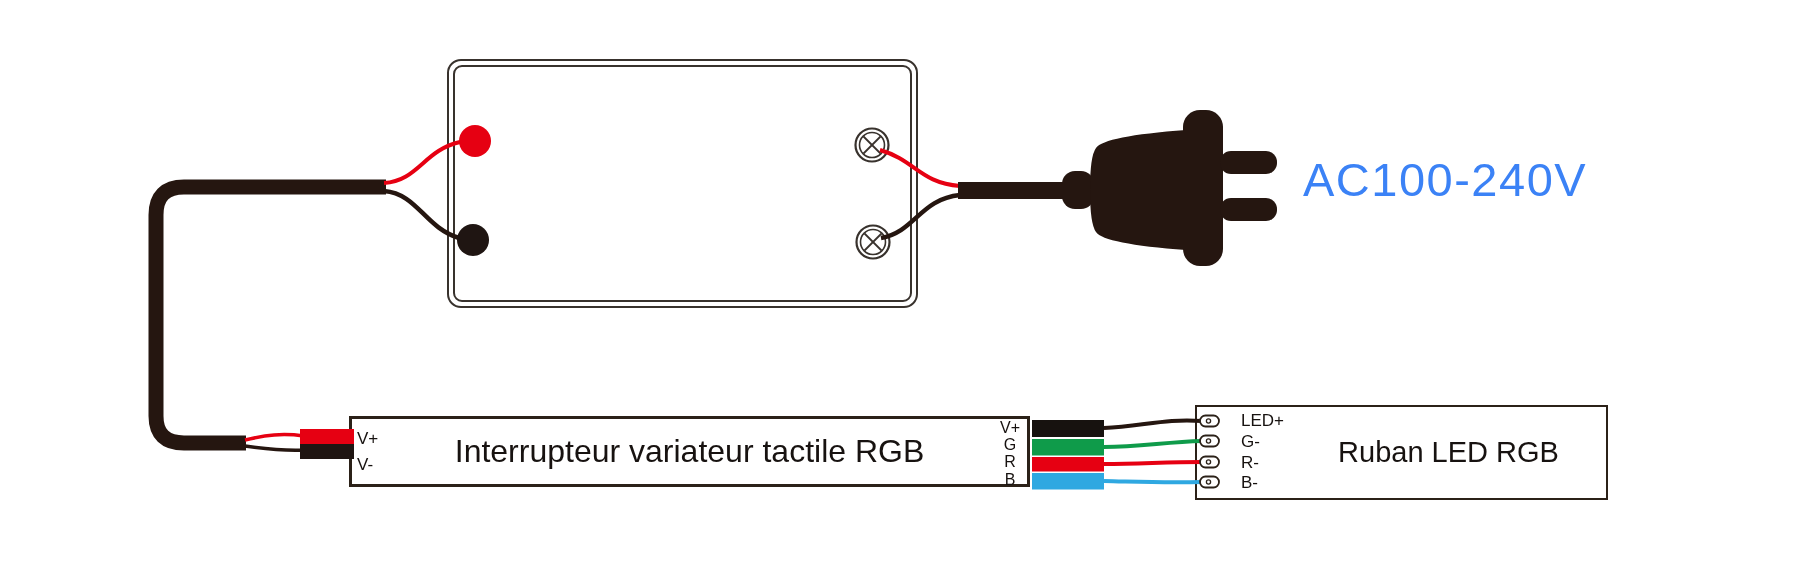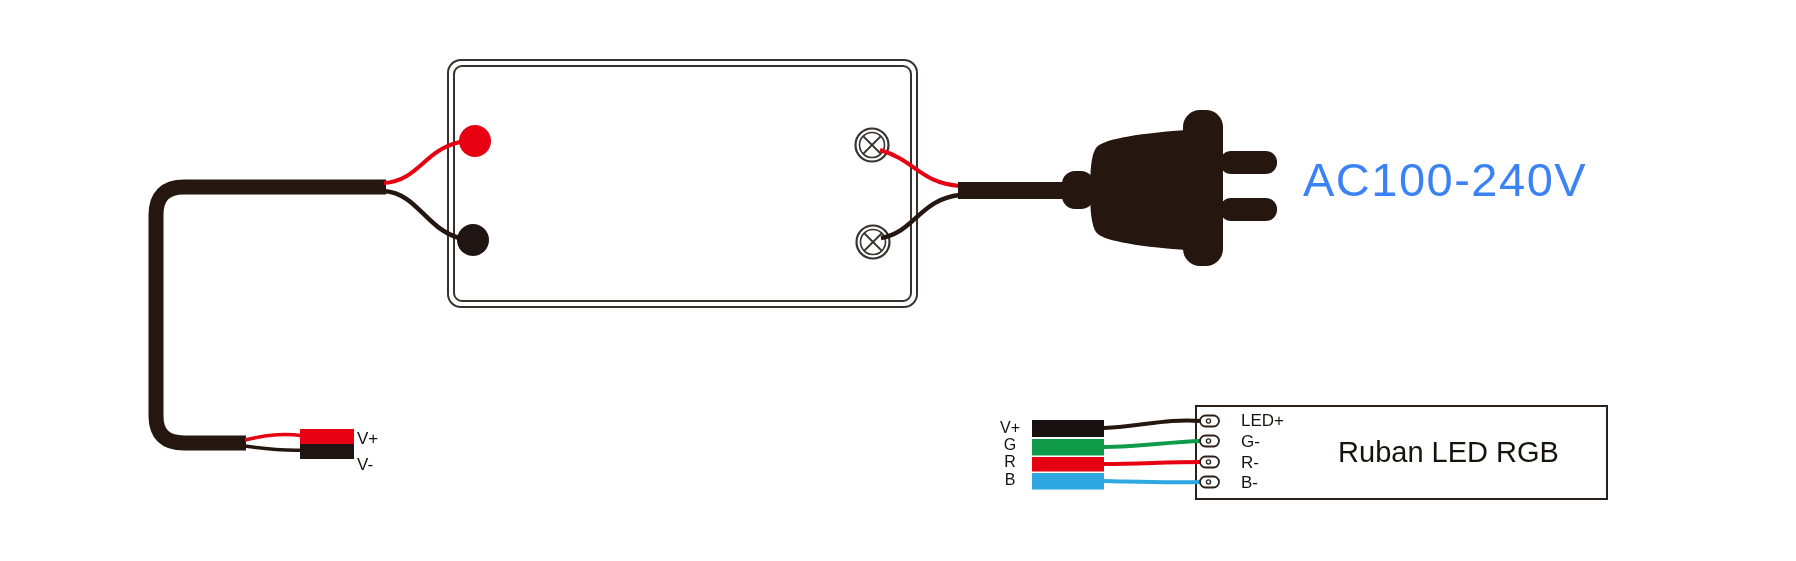--- a/index.html
+++ b/index.html
@@ -50,20 +50,23 @@
 <div class="stage">
 
   <div class="abs power-box">
     <div class="power-box-inner"></div>
   </div>
   <div class="abs power-text">
   </div>
 
   <div class="abs ac-label">AC100-240V</div>
 
+  <div class="abs controller-box">
+    <span class="controller-title">Interrupteur variateur tactile RGB</span>
+  </div>
   <div class="abs small-label vplus">V+</div>
   <div class="abs small-label vminus">V-</div>
   <div class="abs out-col">
     <div>V+</div>
     <div>G</div>
     <div>R</div>
     <div>B</div>
   </div>
 
   <div class="abs led-box">

